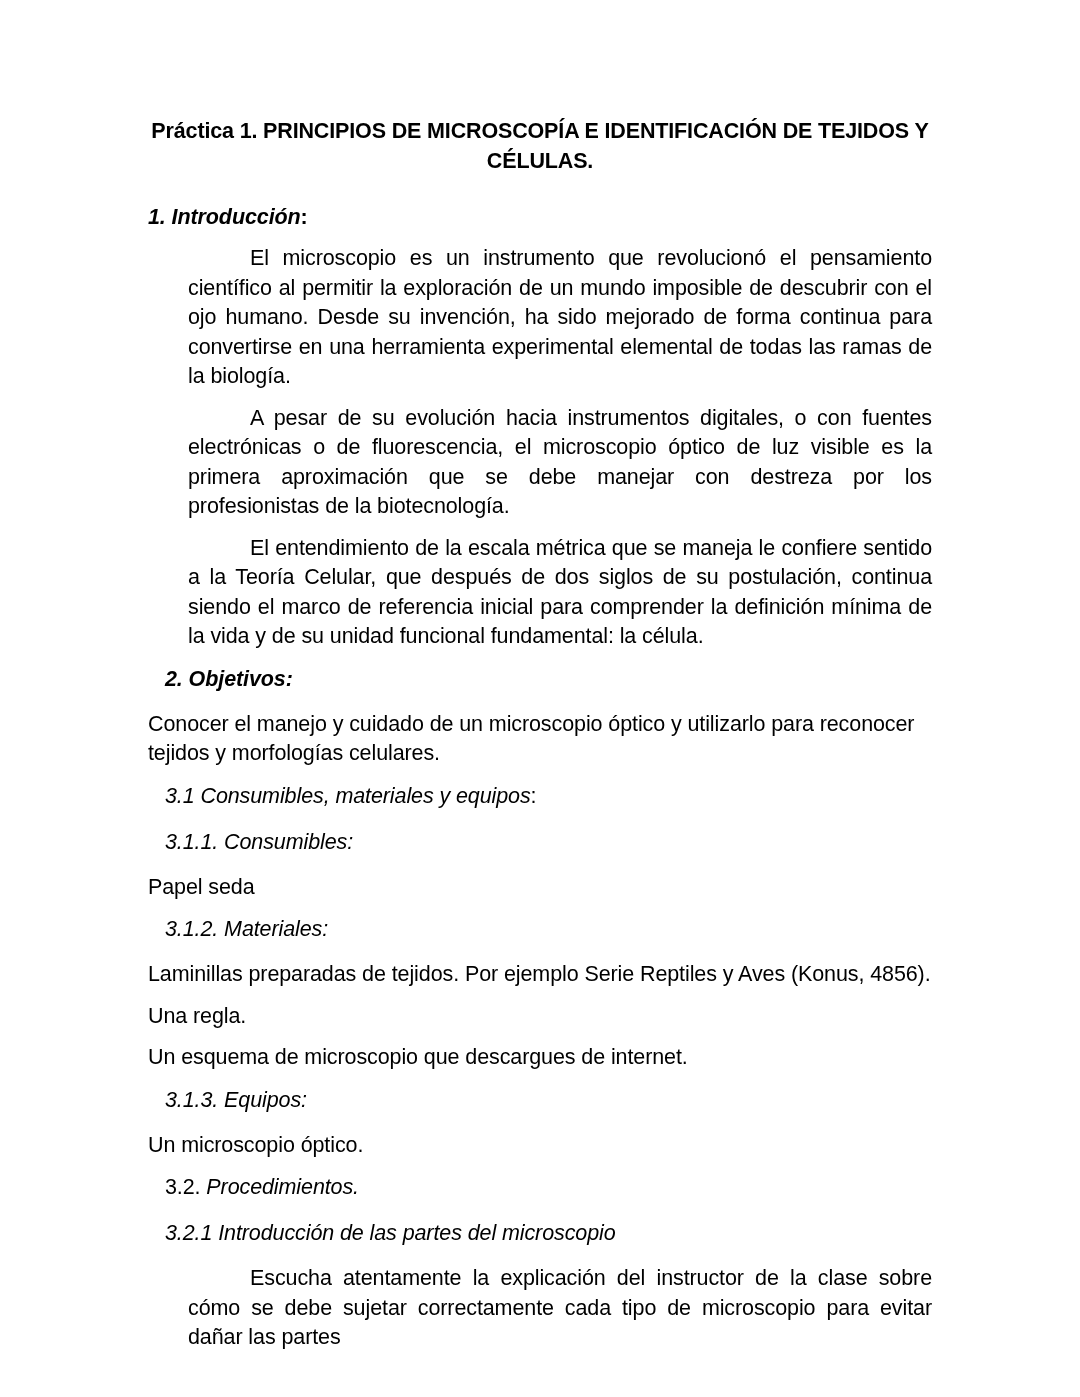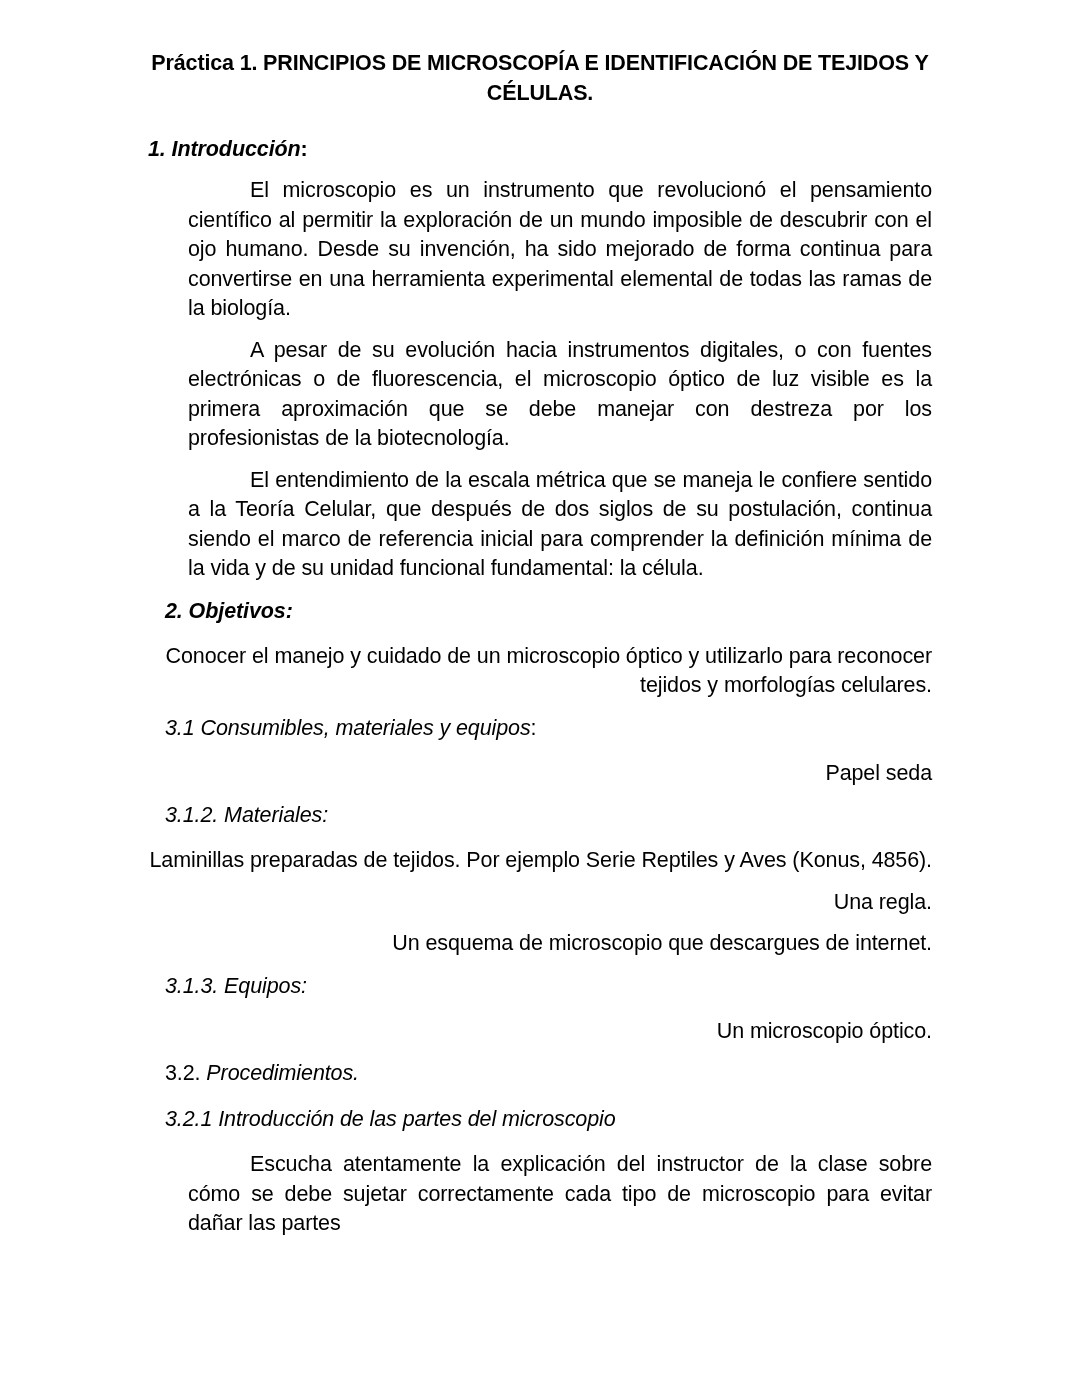--- a/index.html
+++ b/index.html
@@ -14,21 +14,21 @@
     font-family: "Liberation Sans", sans-serif;
     color: #000000;
     -webkit-font-smoothing: antialiased;
   }
   .page {
     position: relative;
     width: 1080px;
     height: 1238px;
     background: #ffffff;
     box-sizing: border-box;
-    padding: 48px 148px 0 148px;
+    padding: 116px 148px 0 148px;
   }
   .content {
     width: 784px;
   }
 
   
   .doc-title {
     font-size: 21.5px;
     font-weight: bold;
     line-height: 30px;
@@ -61,21 +61,21 @@
   .h-italic .plain {
     font-style: normal;
   }
 
   
   p.body {
     font-size: 21.5px;
     font-weight: normal;
     line-height: 29.5px;
     margin: 0 0 12px 0;
-    text-align: right;
+    text-align: left;
     letter-spacing: -0.1px;
   }
   p.body.justify {
     text-align: justify;
     text-justify: inter-word;
   }
   p.body.indent {
     text-indent: 62px;
     margin-left: 40px;
   }
@@ -102,20 +102,21 @@
 
     <p class="body justify indent gap-lg">El entendimiento de la escala métrica que se maneja le confiere sentido a la Teoría Celular, que después de dos siglos de su postulación, continua siendo el marco de referencia inicial para comprender la definición mínima de la vida y de su unidad funcional fundamental: la célula.</p>
 
     <h2 class="h-bold-italic gap-md">2. Objetivos:</h2>
 
     <p class="body gap-lg">Conocer el manejo y cuidado de un microscopio óptico y utilizarlo para reconocer tejidos y morfologías celulares.</p>
 
 
     <h3 class="h-italic gap-md"><span>3.1 Consumibles, materiales y equipos</span><span class="plain">:</span></h3>
 
+    <h4 class="h-italic gap-md">3.1.1. Consumibles:</h4>
 
     <p class="body gap-md">Papel seda</p>
 
     <h4 class="h-italic gap-md">3.1.2. Materiales:</h4>
 
     <p class="body gap-md">Laminillas preparadas de tejidos. Por ejemplo Serie Reptiles y Aves (Konus, 4856).</p>
 
     <p class="body gap-md">Una regla.</p>
 
     <p class="body gap-md">Un esquema de microscopio que descargues de internet.</p>

